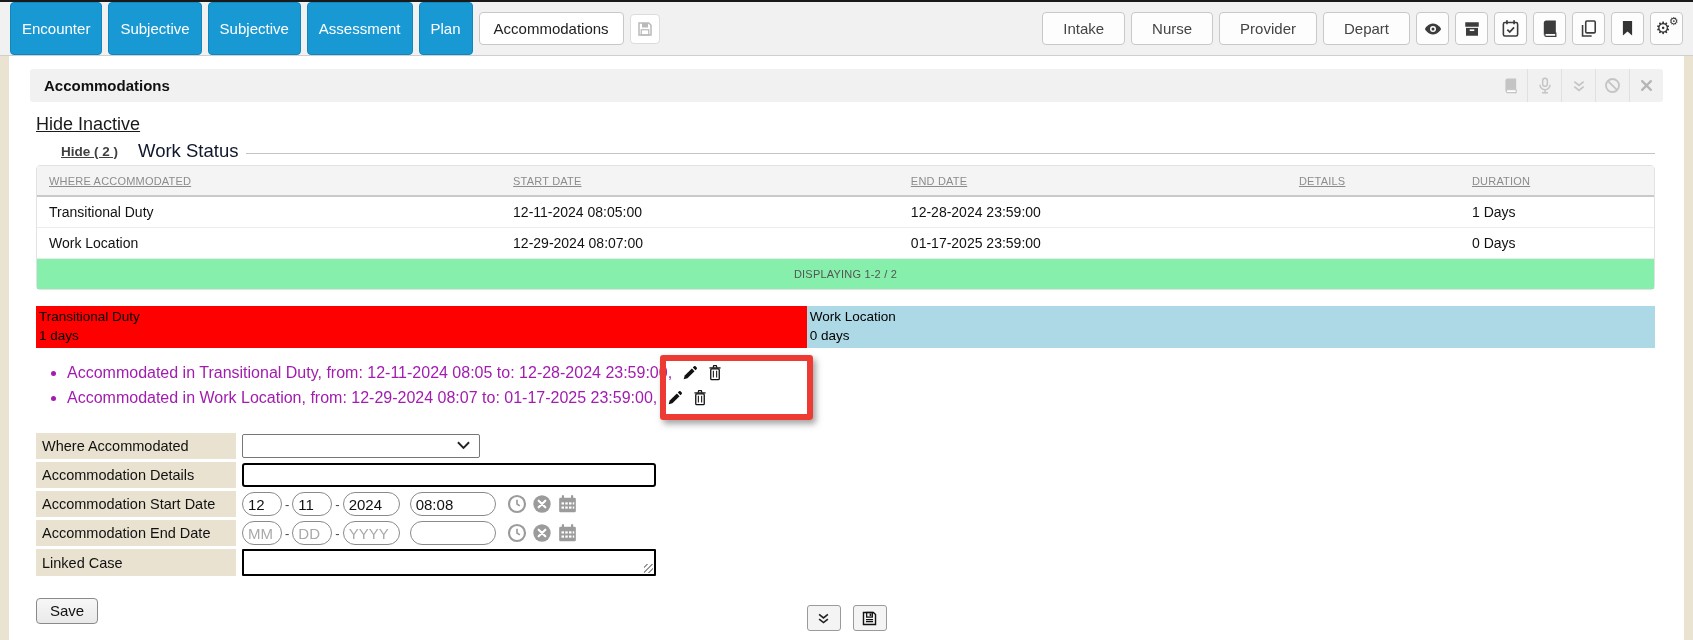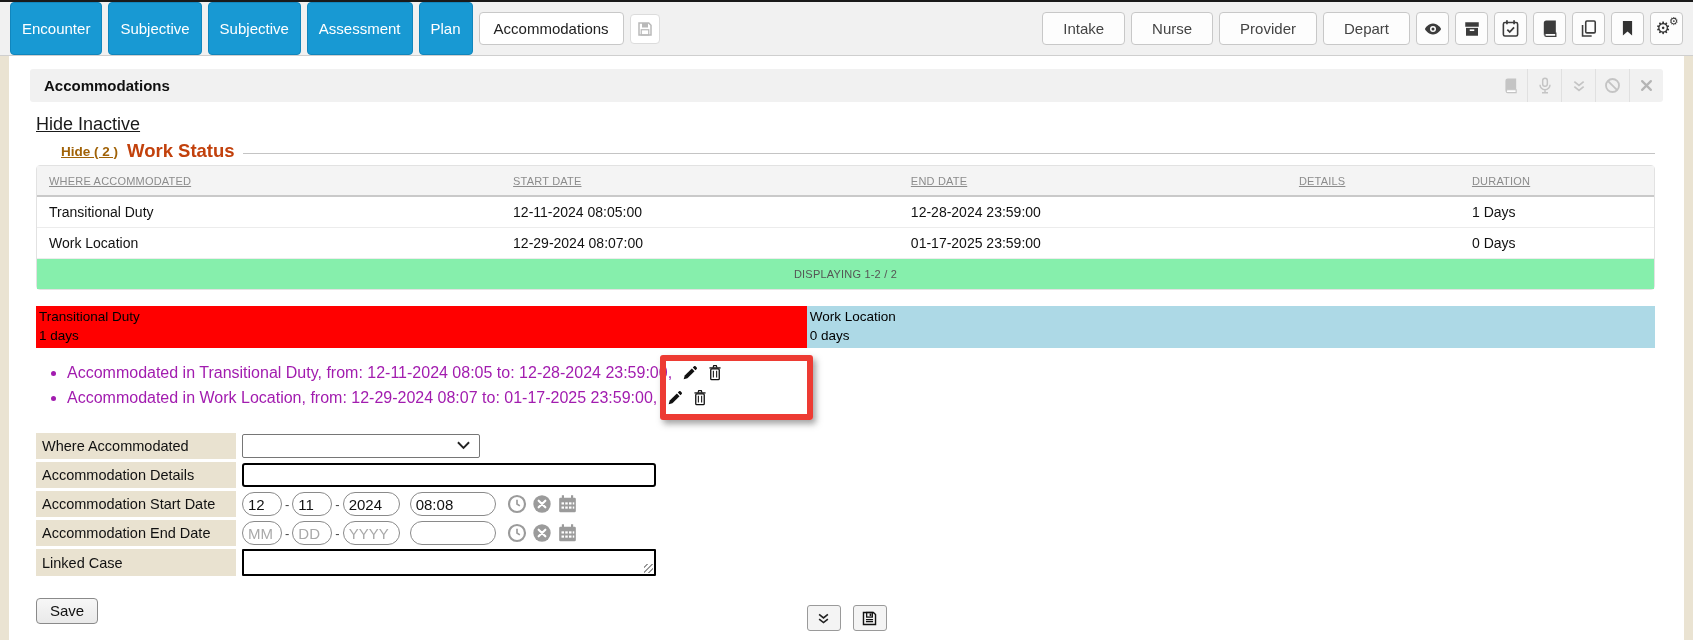--- a/index.html
+++ b/index.html
@@ -33,22 +33,22 @@
   .ph-icons { margin-left:auto; display:flex; align-items:center; height:100%; }
   .ph-cell { width:34px; height:100%; display:flex; align-items:center; justify-content:center;
     border-left:1px solid #e0e0e0; cursor:pointer; }
 
   .content { margin:0 29px 0 27px; }
 
   .hide-inactive { display:inline-block; margin-top:12px; font-size:18px; color:#1a1a1a;
     text-decoration:underline; cursor:pointer; }
 
   .legend-row { margin-top:5px; display:flex; align-items:center; }
-  .hide-count { color:#a16207; font-weight:bold; font-size:13.5px; text-decoration:underline; cursor:pointer;padding-left:25px; }
-  .section-title { color:#c2410c; font-weight:bold; font-size:18.5px; margin-left:9px; }
+  .hide-count { color:#404040; font-weight:bold; font-size:13.5px; text-decoration:underline; cursor:pointer;padding-left:25px; }
+  .section-title { color:#0f172a; font-weight:normal; font-size:18.5px; margin-left:20px; }
   .legend-line { flex:1; border-top:1px solid #c4c4c4; margin-left:8px; margin-top:4px; }
 
   
   table.ws { width:100%; border-collapse:separate; border-spacing:0; margin-top:3px;
     border:1px solid #e2e2e2; border-radius:4px; }
   table.ws th { background:#f4f4f4; text-align:left; font-weight:normal; font-size:11px;
     color:#8c8c8c; text-decoration:underline; letter-spacing:.2px; padding:9px 12px 8px;
     border-bottom:2px solid #c9c9c9; cursor:pointer; }
   table.ws td { font-size:14px; color:#111; padding:7px 12px; border-bottom:1px solid #ececec; background:#fff; }
   table.ws .tfoot td { background:#86efac; color:#555; font-size:11px; text-align:center;

